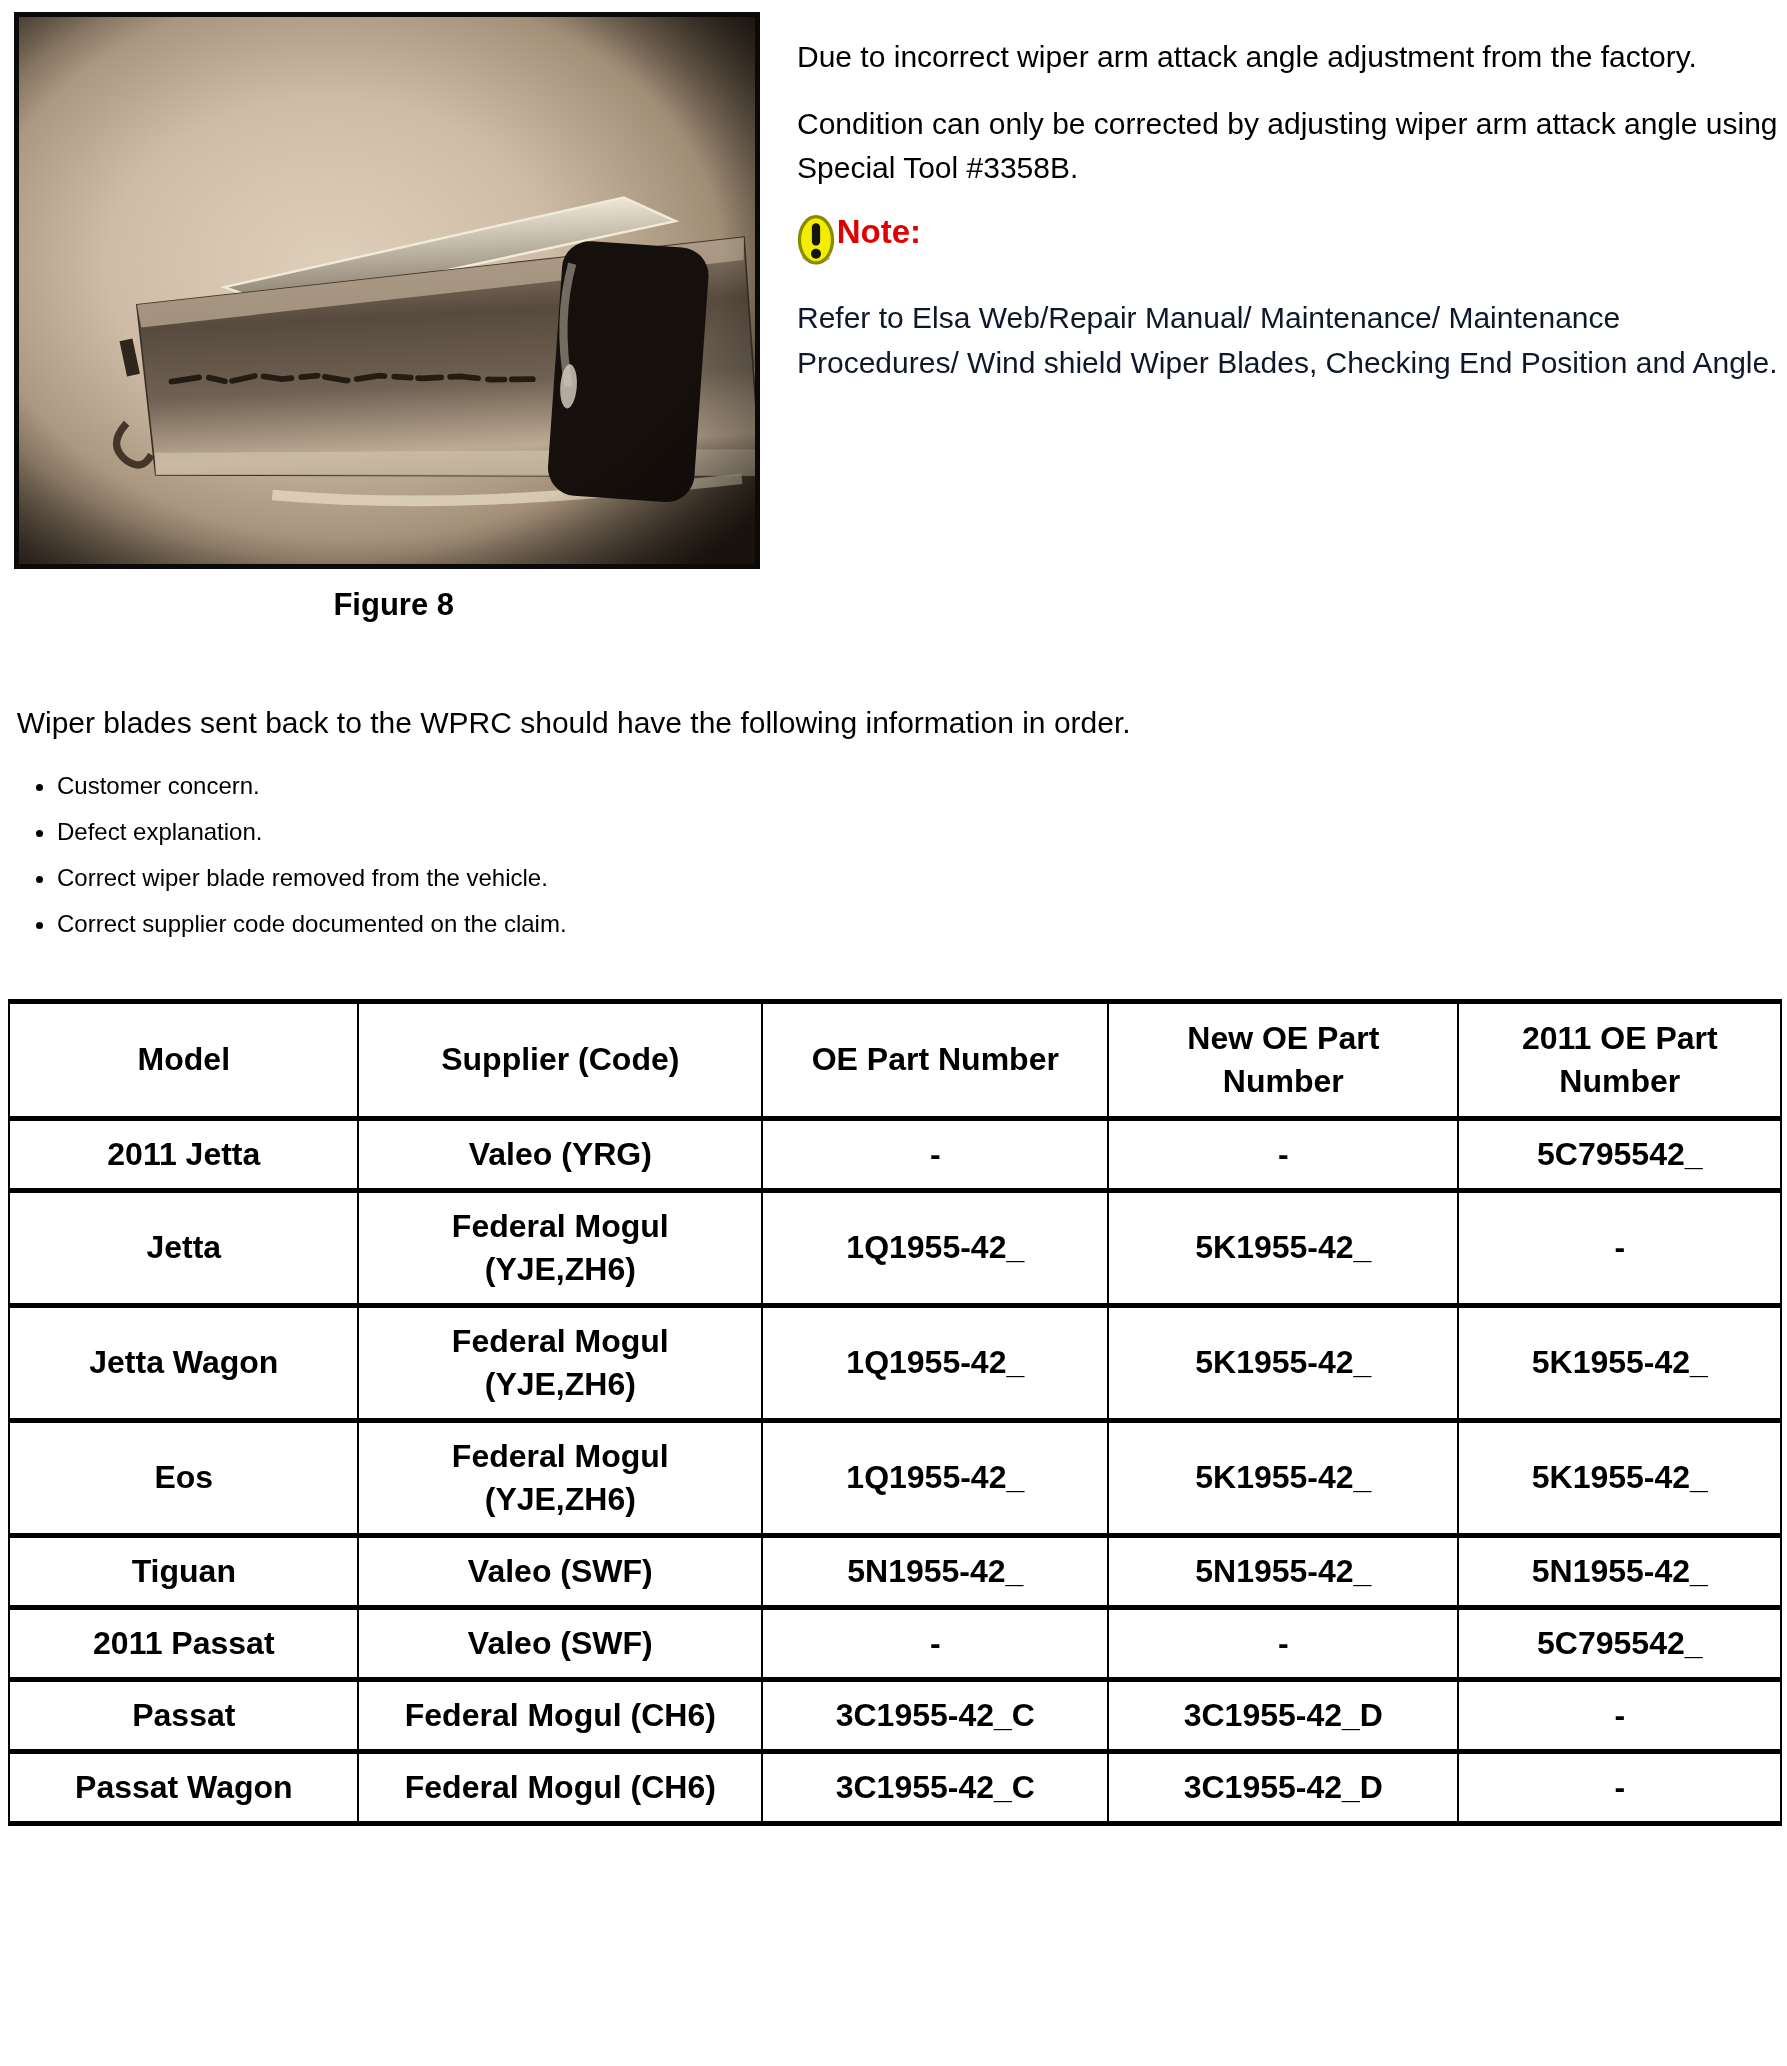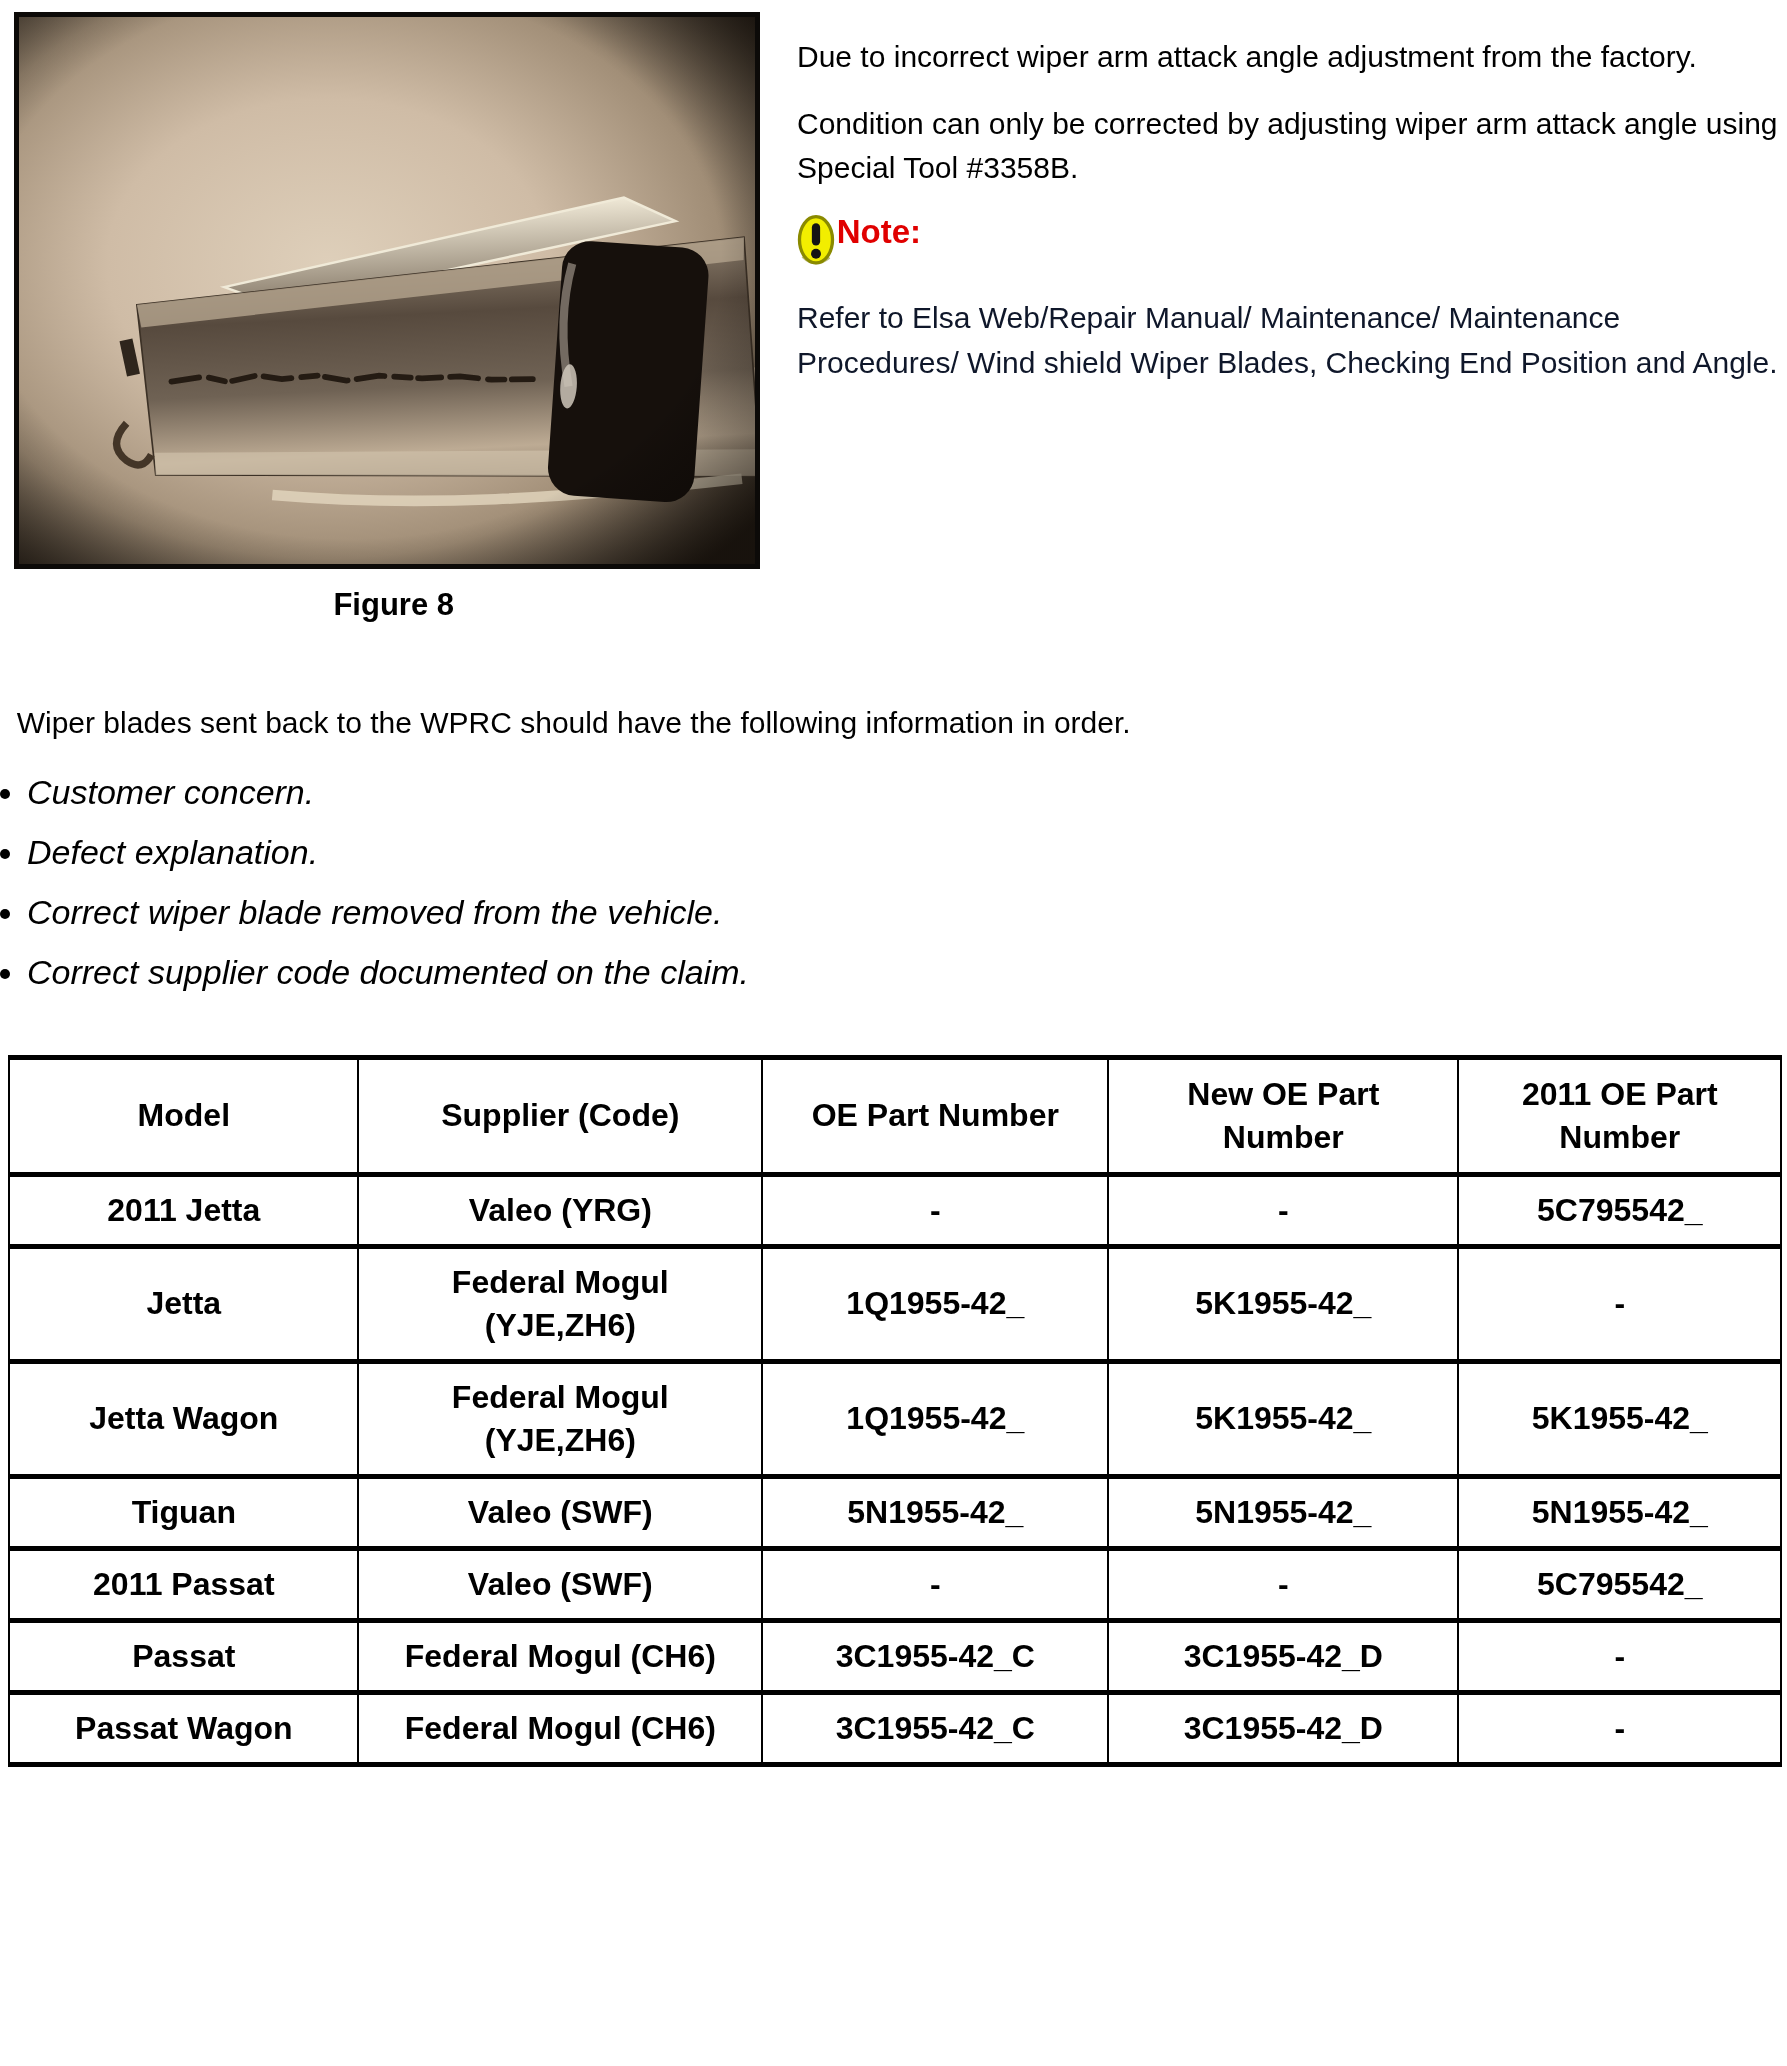--- a/index.html
+++ b/index.html
@@ -26,21 +26,21 @@
     text-decoration-thickness:3.3px; text-underline-offset:5.8px;
   }
   .para { margin:23.4px 0 0; font-size:30px; line-height:1.46; }
   .note-row { display:flex; margin-top:25px; height:55px; }
   .note-icon { width:38px; height:53px; flex:0 0 auto; }
   .note-label { font-size:33px; font-weight:700; color:#e00000; margin:0 0 1.7px 1.7px; line-height:1; }
   .note-text { margin:25px 0 0; font-size:30px; line-height:1.5; color:#0f172a; }
 
   
   .intro { margin:79px 0 0 16.7px; font-size:30px; line-height:1.4; }
-  .bullets { margin:25px 0 0; padding-left:27px; font-size:34px; line-height:1.4;font-style:italic; }
+  .bullets { margin:25px 0 0; padding-left:57px; font-size:24px; line-height:1.4; }
   .bullets li { margin-bottom:12.5px; }
 
   
   .parts-table {
     margin:58px 0 0 8.3px; width:1772px; border-collapse:collapse; table-layout:fixed;
     font-size:32px; font-weight:700; line-height:1.35;
   }
   .parts-table th, .parts-table td {
     border:2.5px solid #000; border-top-width:5px; border-bottom-width:5px;
     text-align:center; vertical-align:middle; white-space:pre-line; padding:0 6.7px;
@@ -179,20 +179,28 @@
         <td>-</td>
       </tr>
       <tr class="row-t">
         <td>Jetta Wagon</td>
         <td>Federal Mogul
 (YJE,ZH6)</td>
         <td>1Q1955-42_</td>
         <td>5K1955-42_</td>
         <td>5K1955-42_</td>
       </tr>
+      <tr class="row-t">
+        <td>Eos</td>
+        <td>Federal Mogul
+(YJE,ZH6)</td>
+        <td>1Q1955-42_</td>
+        <td>5K1955-42_</td>
+        <td>5K1955-42_</td>
+      </tr>
       <tr class="row-s">
         <td>Tiguan</td>
         <td>Valeo (SWF)</td>
         <td>5N1955-42_</td>
         <td>5N1955-42_</td>
         <td>5N1955-42_</td>
       </tr>
       <tr class="row-s">
         <td>2011 Passat</td>
         <td>Valeo (SWF)</td>

